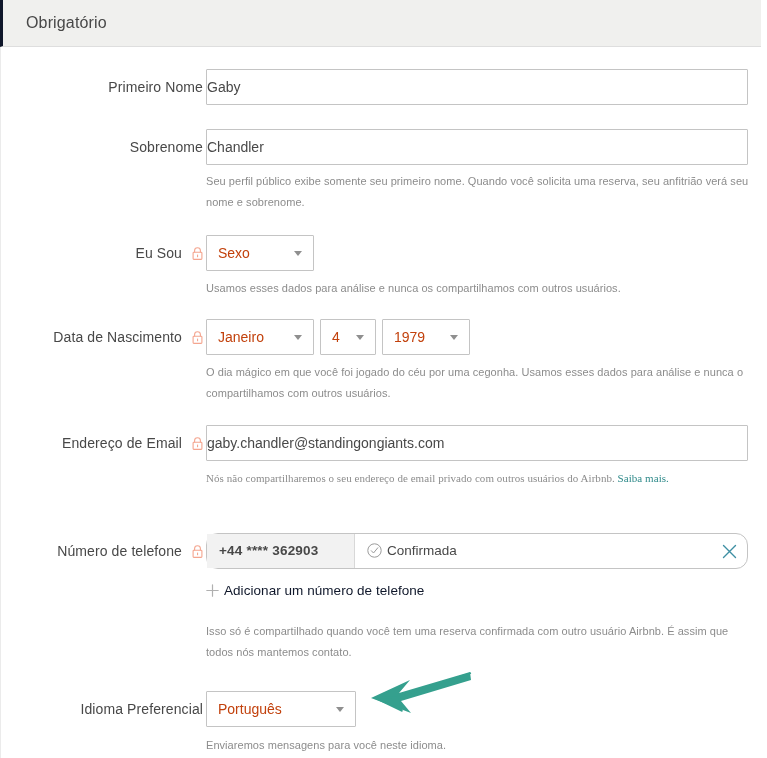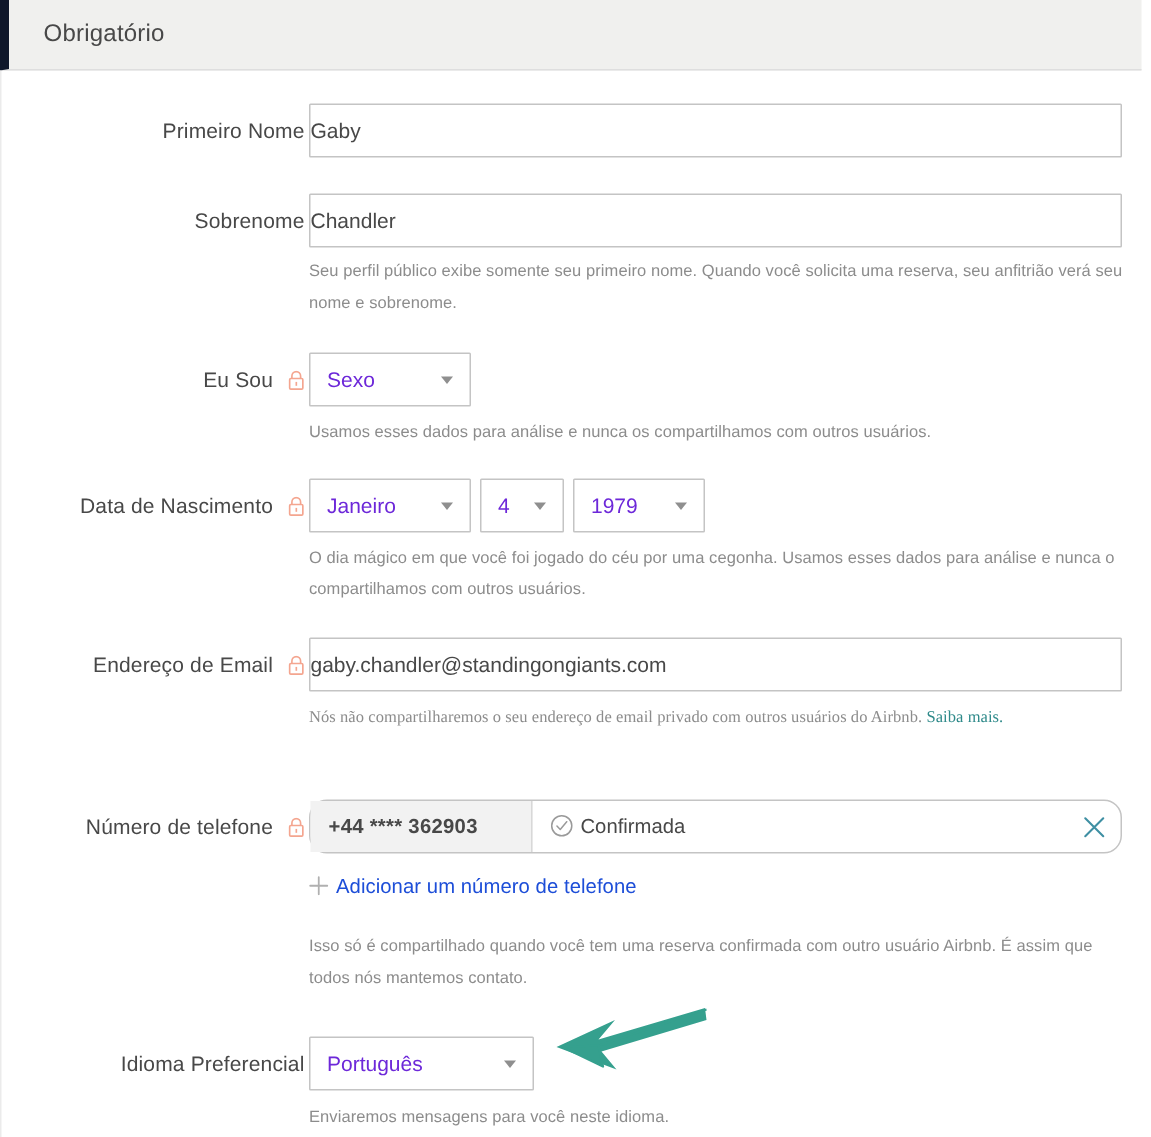--- a/index.html
+++ b/index.html
@@ -25,21 +25,21 @@
 
   
   .section-header {
     position: absolute;
     left: 0;
     top: 0;
     width: 761px;
     height: 47px;
     background: #f0f0ee;
     border-bottom: 1px solid #dedede;
-    border-left: 6px solid #0f172a;
+    border-left: 3px solid #0f172a;
     box-sizing: border-box;
   }
   .section-header-title {
     position: absolute;
     left: 23px;
     top: 14px;
     font-size: 16px;
     color: #484848;
     letter-spacing: 0.15px;
   }
@@ -96,21 +96,21 @@
   }
 
   .select {
     position: absolute;
     border: 1px solid #c4c4c4;
     background: #ffffff;
     box-sizing: border-box;
     height: 36px;
     border-radius: 1px;
     font-size: 14px;
-    color: #6d28d9;
+    color: #c2410c;
     line-height: 34px;
     padding-left: 11px;
     white-space: nowrap;
     overflow: hidden;
   }
   .caret {
     position: absolute;
     right: 11px;
     top: 50%;
     margin-top: -2px;
@@ -183,21 +183,21 @@
     right: 9px;
     top: 9px;
     width: 17px;
     height: 17px;
   }
 
   .add-phone {
     position: absolute;
     left: 205px;
     font-size: 13.5px;
-    color: #1d4ed8;
+    color: #0f172a;
     white-space: nowrap;
     letter-spacing: 0.05px;
   }
   .plus-icon {
     display: inline-block;
     vertical-align: -2px;
     margin-right: 5px;
     width: 13px;
     height: 13px;
   }

